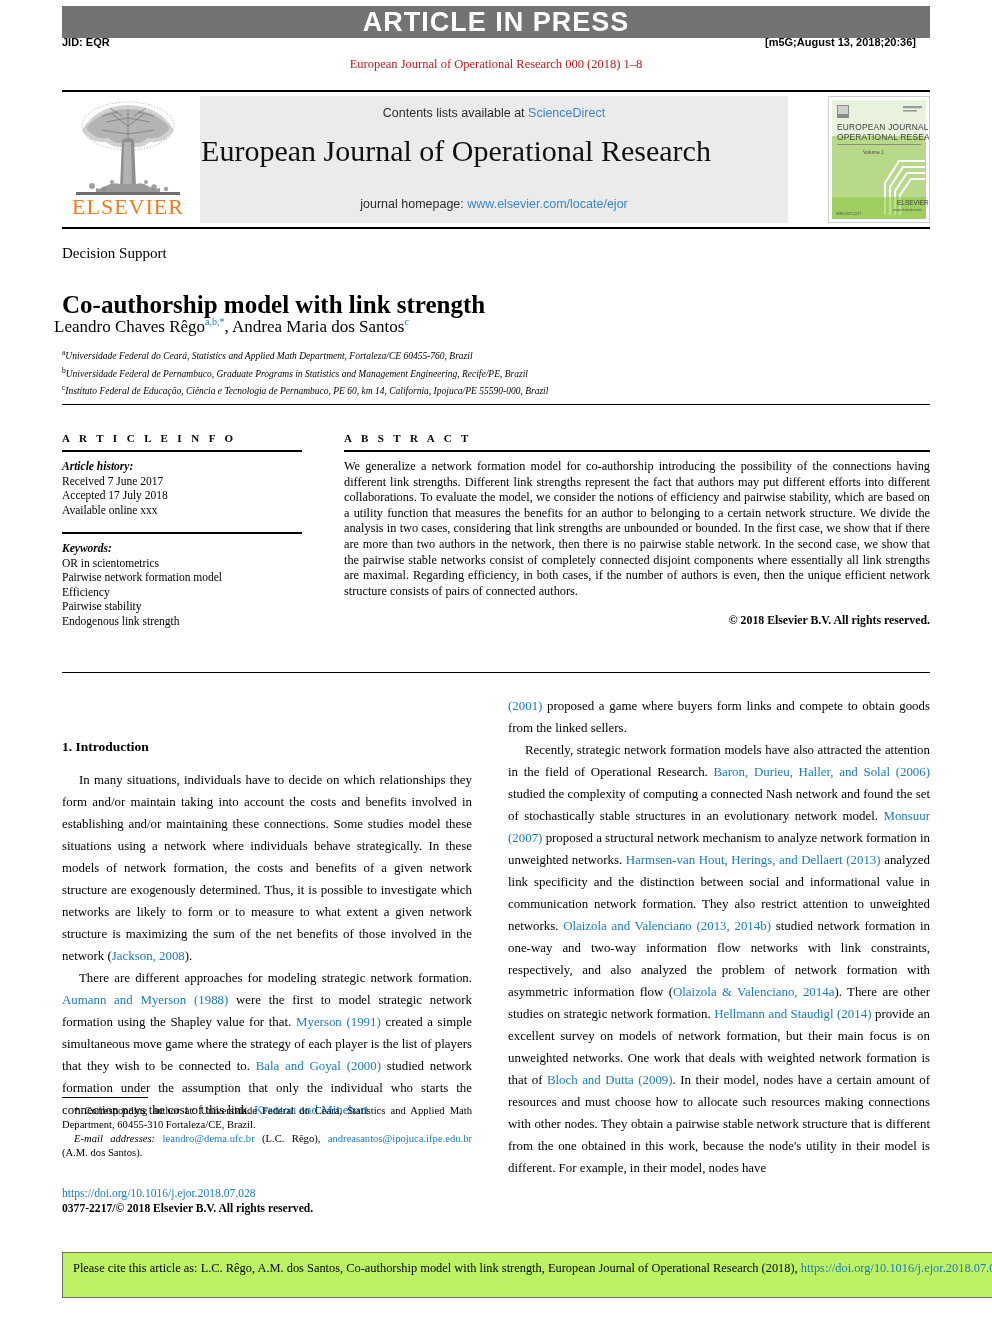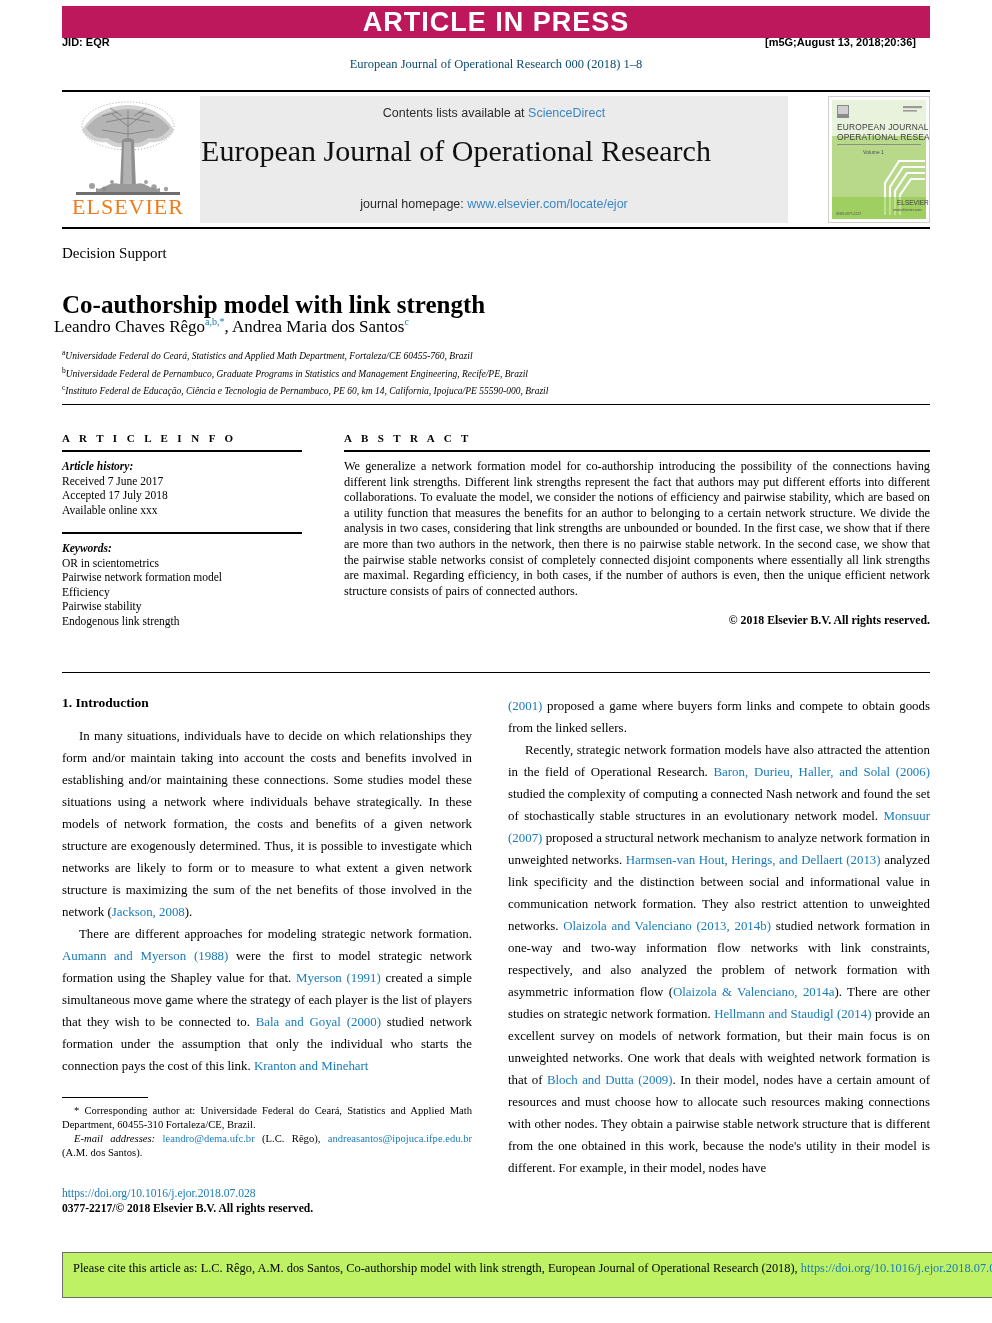--- a/index.html
+++ b/index.html
@@ -23,21 +23,21 @@
     box-sizing: border-box;
   }
 
   
   .press-banner {
     position: absolute;
     left: 62px;
     top: 6px;
     width: 868px;
     height: 32px;
-    background: #be185d;
+    background: #737373;
   }
   .press-banner-text {
     position: absolute;
     left: 0;
     top: 0;
     width: 868px;
     text-align: center;
     font-family: "Liberation Sans", sans-serif;
     font-weight: bold;
     font-size: 27px;
@@ -66,21 +66,21 @@
 
   
   .running-head {
     position: absolute;
     left: 0;
     top: 57px;
     width: 992px;
     text-align: center;
     font-family: "Liberation Serif", serif;
     font-size: 12.5px;
-    color: #0c4a6e;
+    color: #b91c1c;
   }
 
   
   .masthead {
     position: absolute;
     left: 62px;
     top: 90px;
     width: 868px;
     height: 135px;
     border-top: 2.5px solid #000;
@@ -275,20 +275,21 @@
     position: absolute;
     left: 508px;
     top: 695px;
     width: 422px;
   }
   .sec-heading {
     font-family: "Liberation Serif", serif;
     font-weight: bold;
     font-size: 13.5px;
     margin-bottom: 14px;
+    margin-top: 44px;
   }
   .para {
     font-family: "Liberation Serif", serif;
     font-size: 12.9px;
     line-height: 22px;
     text-align: justify;
     text-indent: 17px;
     margin: 0 0 0 0;
     hyphens: auto;
   }

